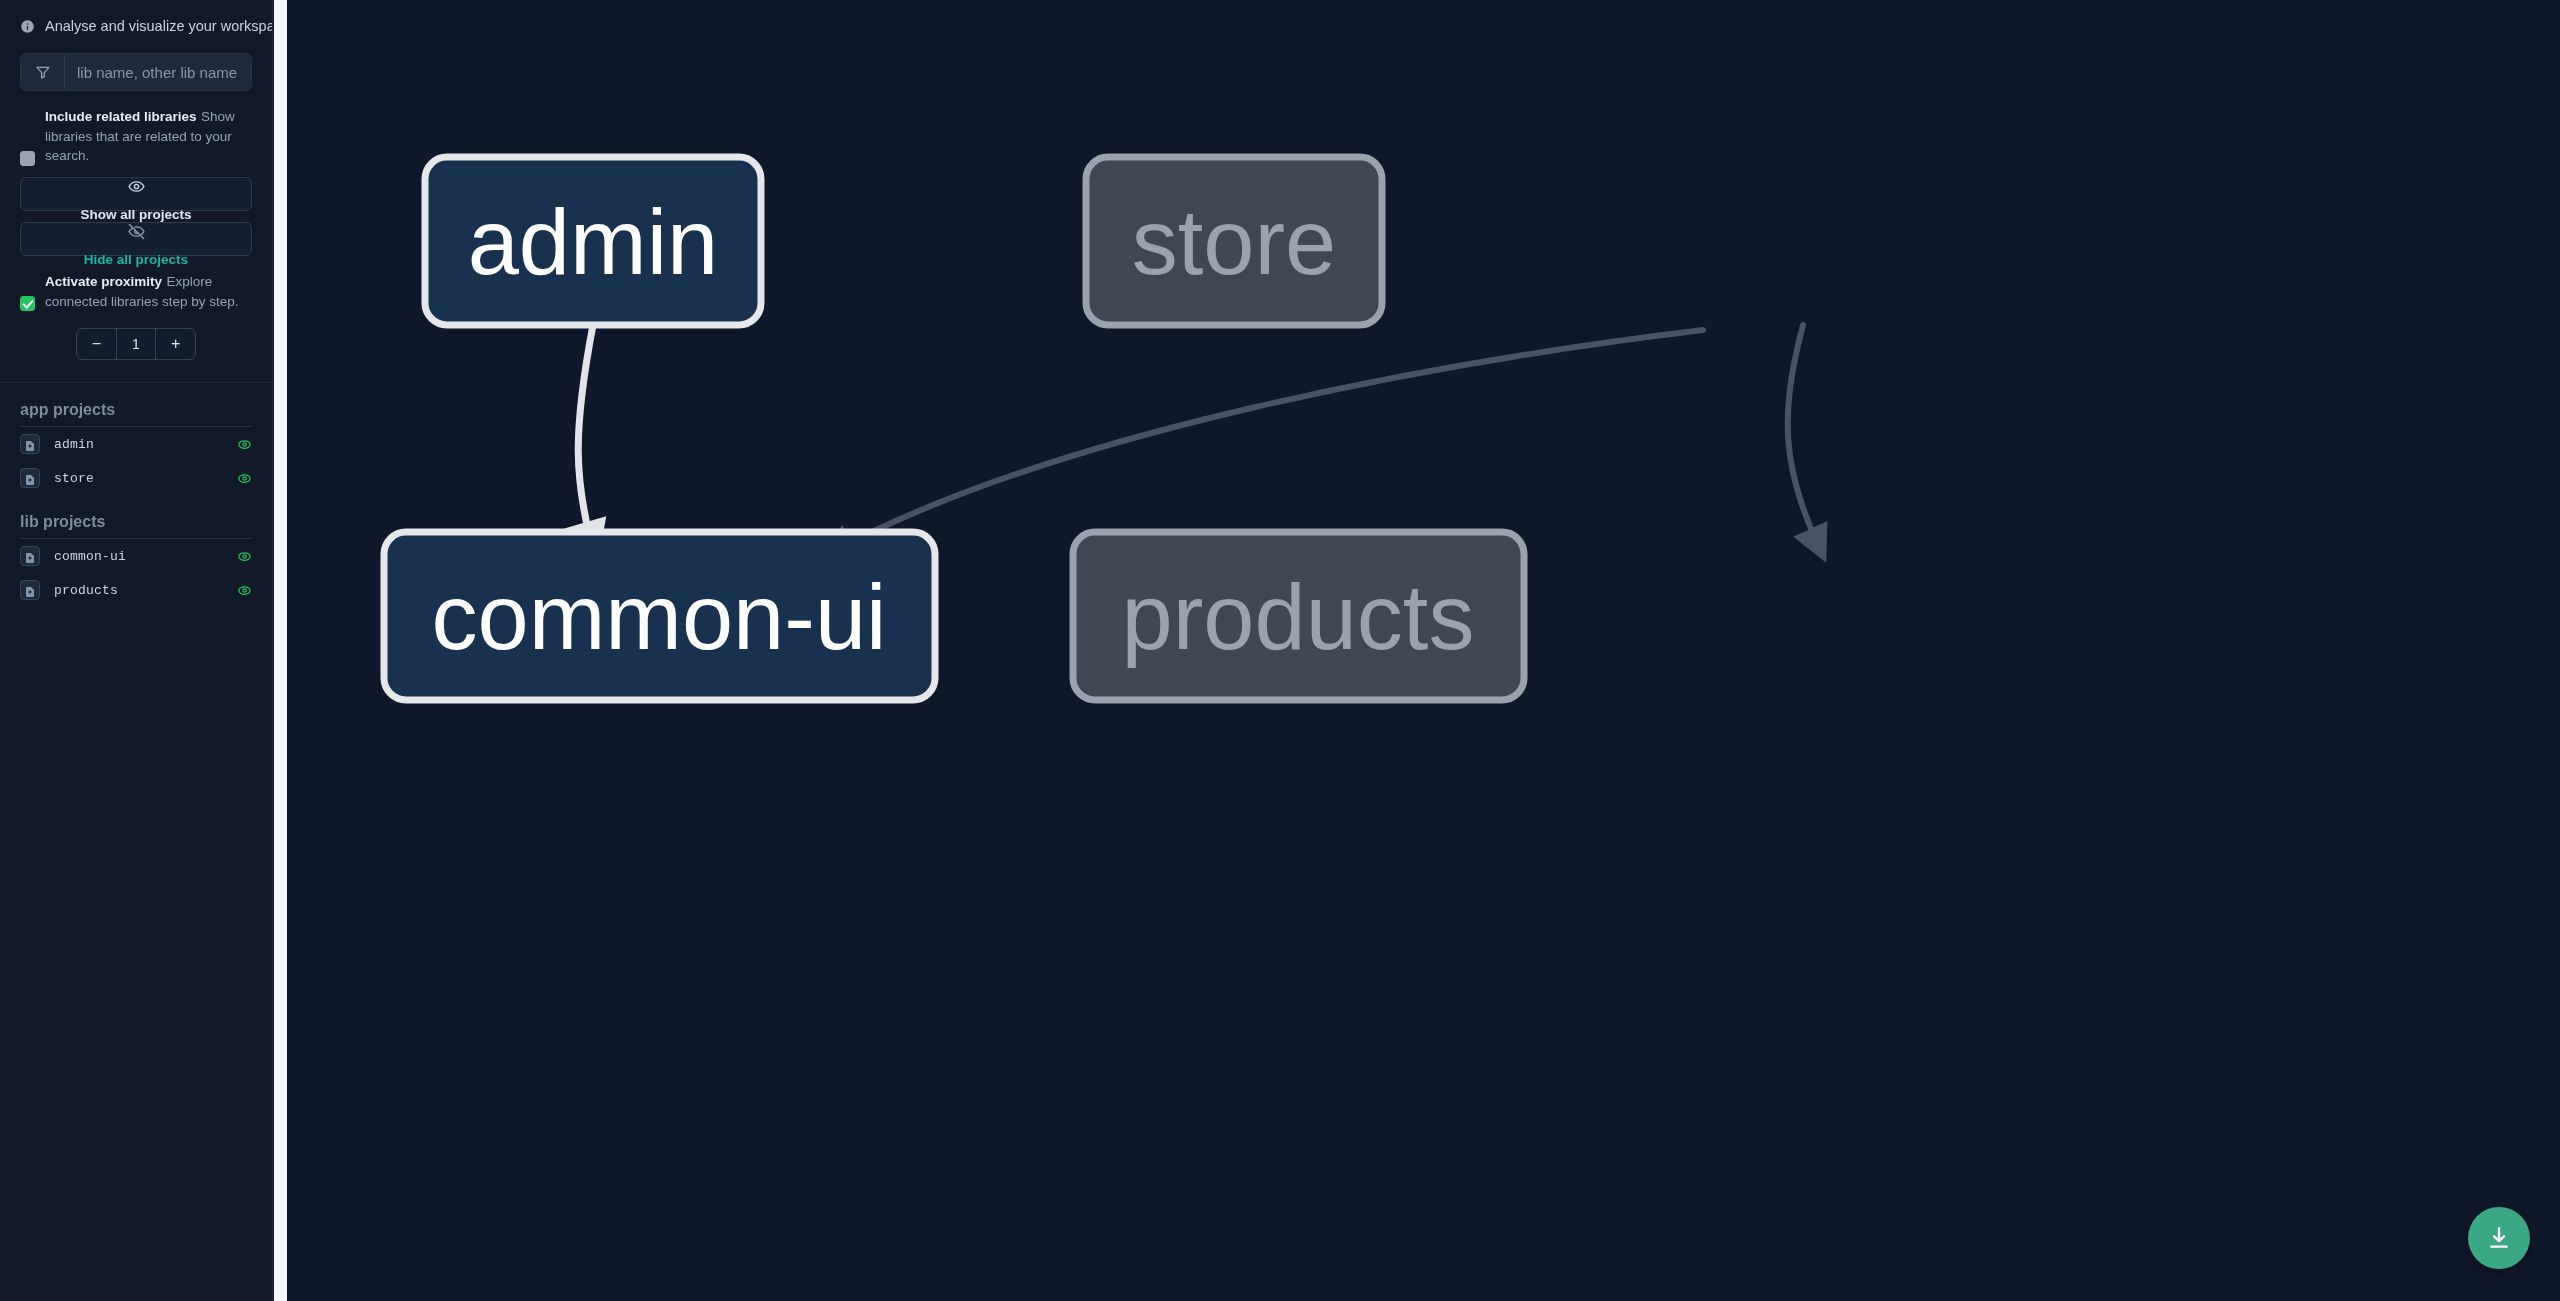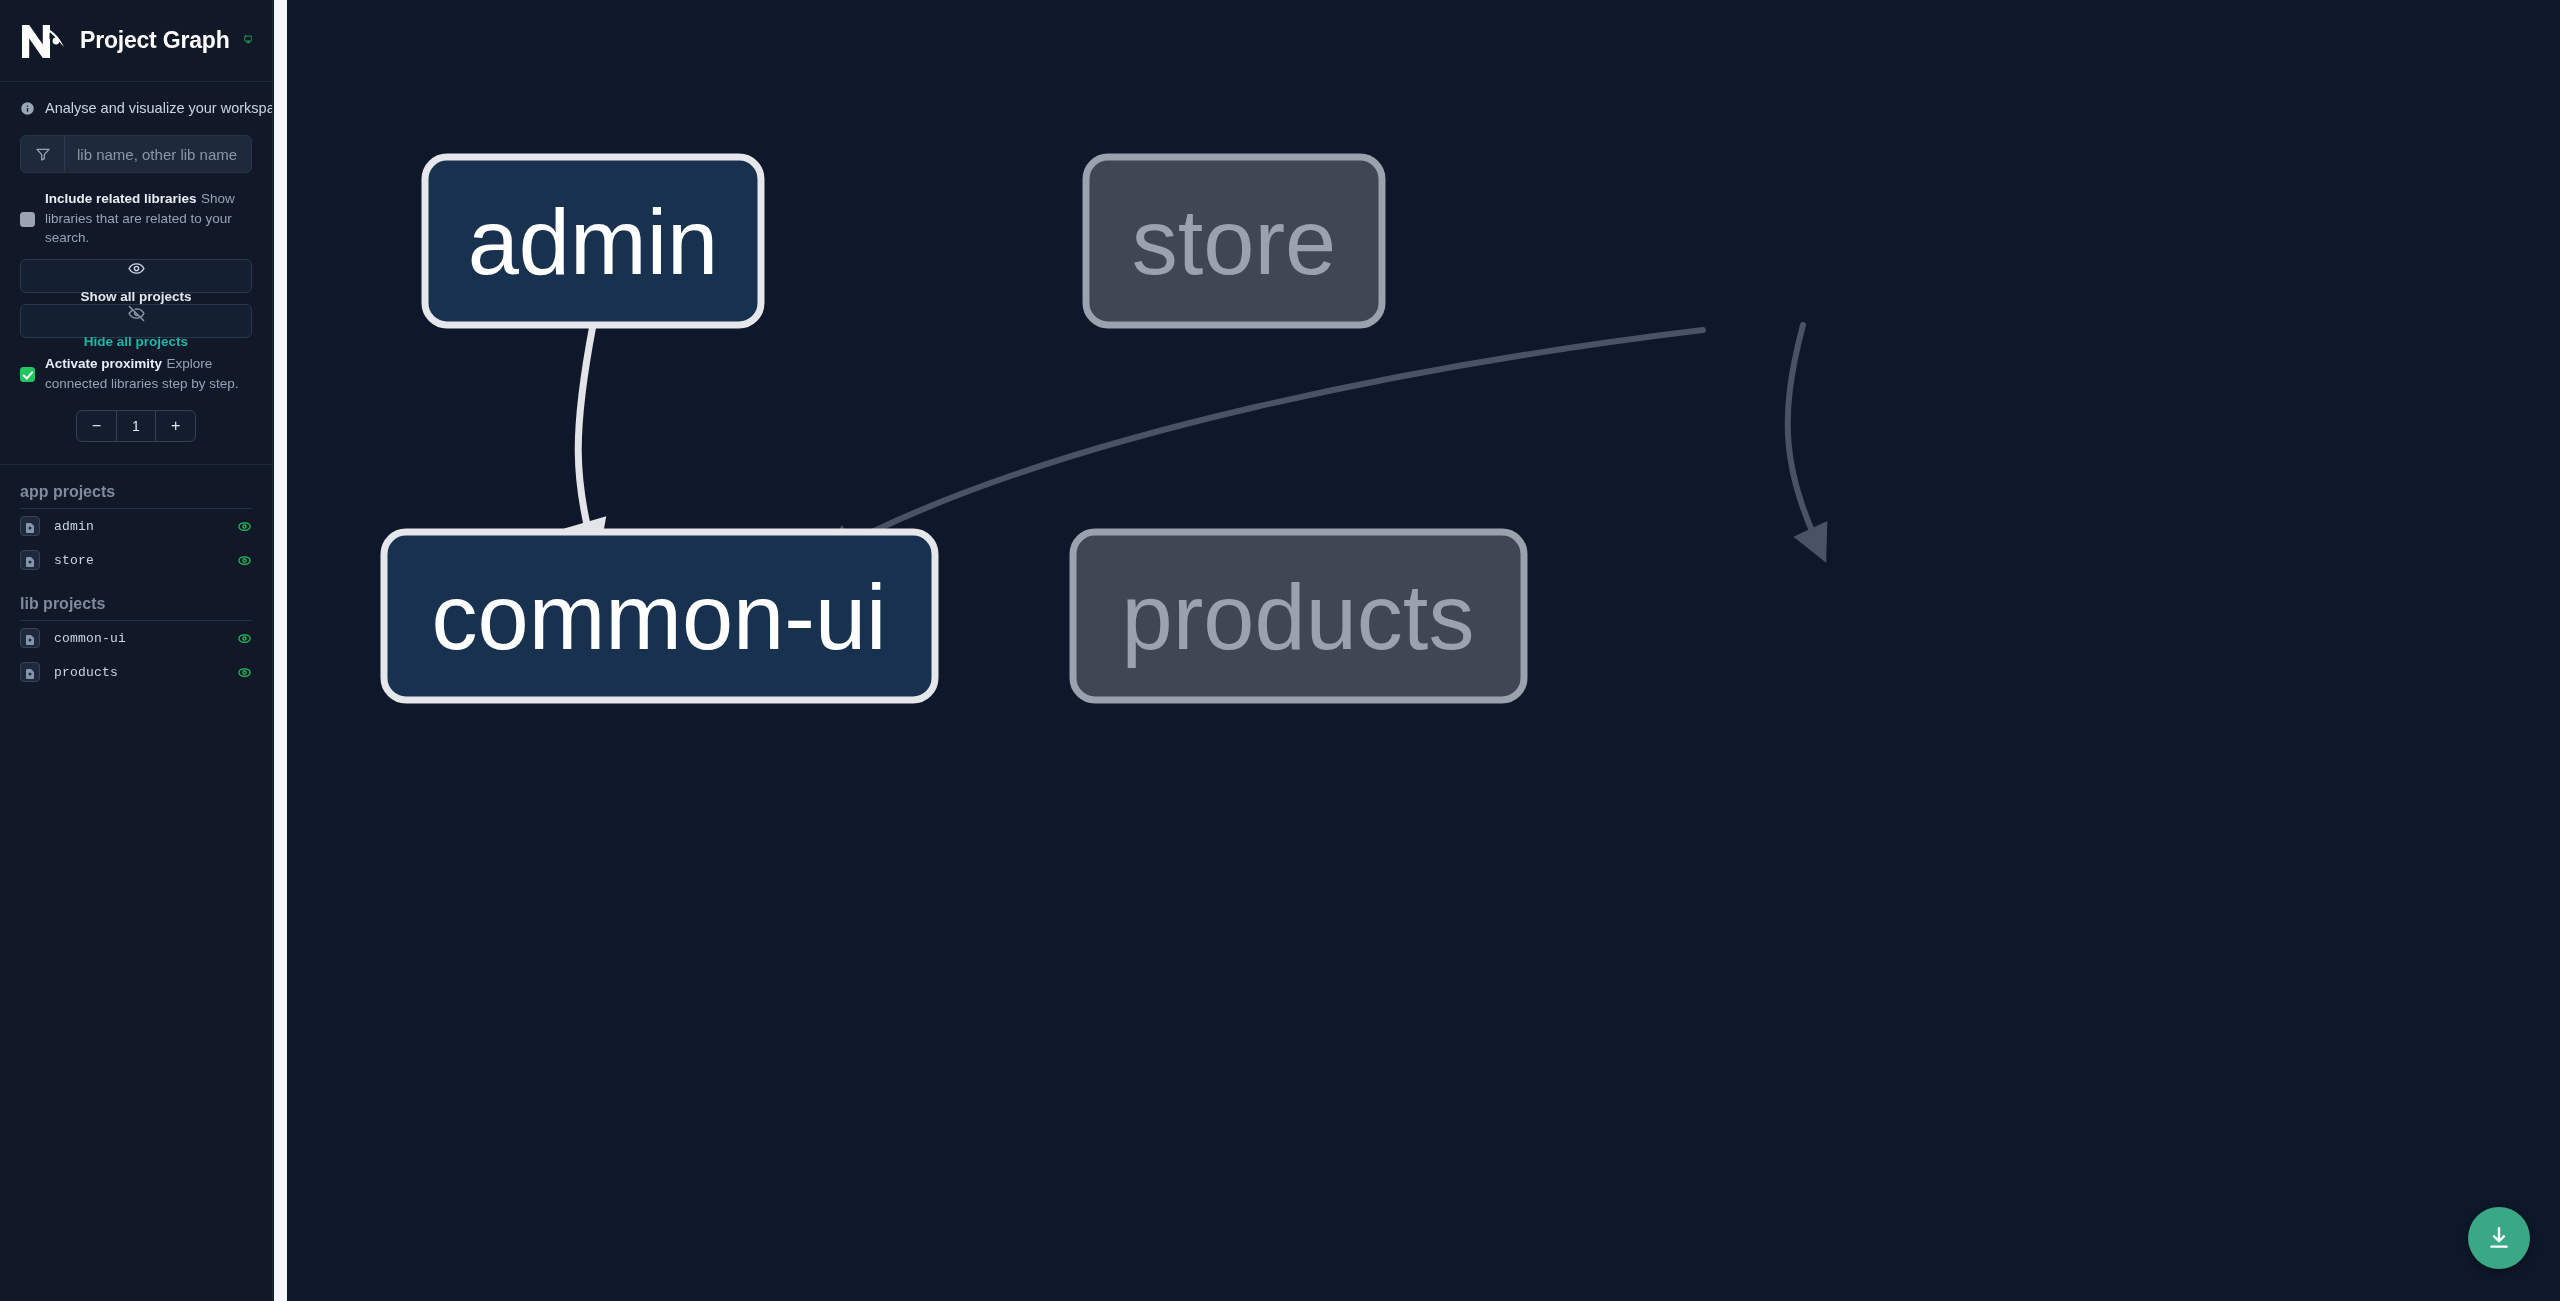--- a/index.html
+++ b/index.html
@@ -63,21 +63,21 @@
   .filter-input {
     flex: 1; height: 100%;
     background: transparent; border: none; outline: none;
     color: #86efac; font-size: 15px;
     font-family: "Liberation Sans", sans-serif;
     padding-left: 12px;
   }
   .filter-input::placeholder { color: #8b97a8; }
 
   .check-row {
-    display: flex; align-items: center; gap: 10px;
+    display: flex; align-items: flex-end; gap: 10px;
     margin-top: 16px;
   }
   .cbox {
     width: 15px; height: 15px; flex: 0 0 15px;
     border-radius: 3px; margin-top: 2px;
     background: #9ca3af; border: 1px solid #9ca3af;
     position: relative;
   }
   .cbox.white { background: #ffffff; border-color: #ffffff; }
   .cbox.checked { background: #22c55e; border-color: #22c55e; }
@@ -178,37 +178,20 @@
   }
   .fab svg { width: 26px; height: 26px; color: #ffffff; display:block; }
 </style>
 </head>
 <body>
 
 <div class="app">
 
   <aside class="sidebar">
 
-    <div class="sb-header">
-      <span class="nx-logo">
-        <svg viewBox="0 0 46 40" fill="none" xmlns="http://www.w3.org/2000/svg">
-          <path d="M2 37V4h7.2l13.6 19.5V4H30v33h-7.2L9.2 17.6V37H2z" fill="#ffffff"></path>
-          <path d="M27 8 L44 26 C40 18 36 13 30 9 Z" fill="#ffffff"></path>
-          <path d="M29.5 12 C35 15 40 21 43.5 27.5 C39 24 34 20.5 29.5 18 Z" fill="#111827"></path>
-          <circle cx="36" cy="20" r="3.4" fill="#ffffff"></circle>
-        </svg>
-      </span>
-      <span class="sb-title">Project Graph</span>
-      <span class="monitor-icon">
-        <svg viewBox="0 0 24 24" fill="none" stroke="currentColor" stroke-width="2.2" stroke-linecap="round" stroke-linejoin="round">
-          <rect x="2" y="3" width="20" height="14" rx="2"></rect>
-          <path d="M8 21h8M12 17v4"></path>
-        </svg>
-      </span>
-    </div>
 
     <div class="sb-tagline">
       <span class="info-icon">
         <svg viewBox="0 0 24 24" fill="currentColor">
           <path d="M12 2a10 10 0 100 20 10 10 0 000-20zm1 15h-2v-6h2v6zm0-8h-2V7h2v2z"></path>
         </svg>
       </span>
       <span class="sb-tagline-text">Analyse and visualize your workspace.</span>
     </div>
 

